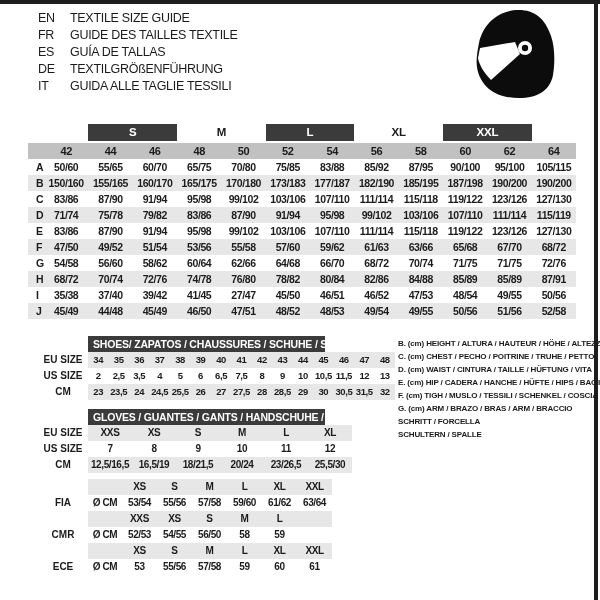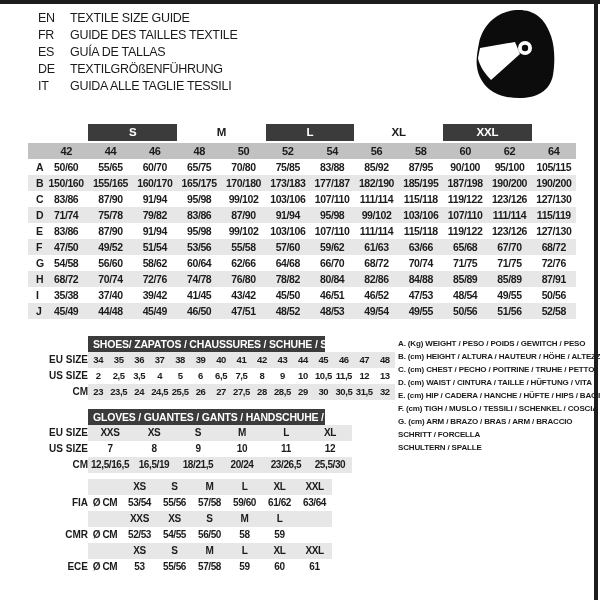--- a/index.html
+++ b/index.html
@@ -28,21 +28,21 @@
   .mcell{text-align:center;font-size:10.5px;font-weight:700;letter-spacing:-0.4px;white-space:nowrap;}
   .numrow .mcell{font-size:11px;}
   .mlbl{font-size:10.5px;font-weight:700;padding-left:8px;}
   .drow.even{background:#e7e7e7;}
 
   
   .sec{position:absolute;left:28px;}
   .sec-title{background:#3b3b3b;color:#ffffff;font-size:10.5px;font-weight:700;
              height:16px;line-height:16px;padding-left:5px;letter-spacing:-0.2px;
              margin-left:60px;white-space:nowrap;overflow:hidden;}
-  .slabel{font-size:10px;font-weight:700;padding-left:10px;text-align:right;white-space:nowrap;}
+  .slabel{font-size:10px;font-weight:700;padding-left:10px;text-align:center;white-space:nowrap;}
   .scell{text-align:center;font-size:9.5px;font-weight:700;letter-spacing:-0.4px;white-space:nowrap;}
 
   .shoes{top:336px;width:367px;}
   .srow{display:grid;grid-template-columns:60px repeat(15,1fr);height:16px;line-height:16px;
         position:relative;z-index:0;}
   .srow.band::before{content:"";position:absolute;z-index:-1;top:0;bottom:0;left:60px;right:0;background:#e7e7e7;}
 
   .gloves{top:409px;width:324px;}
   .vrow{display:grid;grid-template-columns:60px repeat(6,44px);height:16px;line-height:16px;
         position:relative;z-index:0;}
@@ -245,21 +245,21 @@
       <div class="mcell">85/89</div>
       <div class="mcell">85/89</div>
       <div class="mcell">87/91</div>
     </div>
     <div class="mrow drow">
       <div class="mlbl">I</div>
       <div class="mcell">35/38</div>
       <div class="mcell">37/40</div>
       <div class="mcell">39/42</div>
       <div class="mcell">41/45</div>
-      <div class="mcell">43/42</div>
+      <div class="mcell">27/47</div>
       <div class="mcell">45/50</div>
       <div class="mcell">46/51</div>
       <div class="mcell">46/52</div>
       <div class="mcell">47/53</div>
       <div class="mcell">48/54</div>
       <div class="mcell">49/55</div>
       <div class="mcell">50/56</div>
     </div>
     <div class="mrow drow even">
       <div class="mlbl">J</div>
@@ -431,23 +431,20 @@
         <div class="scell">57/58</div>
         <div class="scell">59</div>
         <div class="scell">60</div>
         <div class="scell">61</div>
       </div>
     </div>
 </div>
 
 <div class="legend">
     <div class="legend-item">
-      <div class="legend-line">A. (Kg) WEIGHT / PESO / POIDS / GEWITCH / PESO</div>
-    </div>
-    <div class="legend-item">
       <div class="legend-line">B. (cm) HEIGHT / ALTURA / HAUTEUR / HÖHE / ALTEZZA</div>
     </div>
     <div class="legend-item">
       <div class="legend-line">C. (cm) CHEST / PECHO / POITRINE / TRUHE / PETTO</div>
     </div>
     <div class="legend-item">
       <div class="legend-line">D. (cm) WAIST / CINTURA / TAILLE / HÜFTUNG / VITA</div>
     </div>
     <div class="legend-item">
       <div class="legend-line">E. (cm) HIP / CADERA / HANCHE / HÜFTE / HIPS / BACINO</div>

